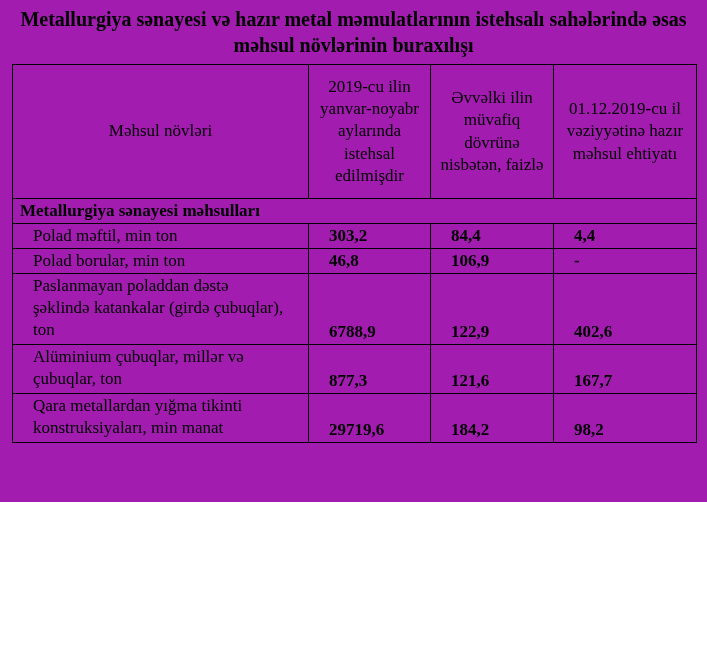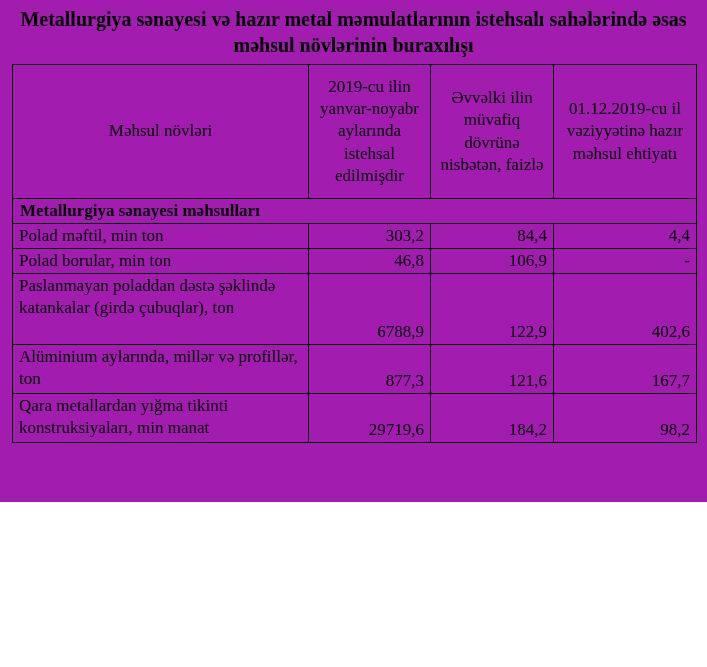--- a/index.html
+++ b/index.html
@@ -26,21 +26,21 @@
   table.stat-table {
     border-collapse: collapse;
     table-layout: fixed;
     width: 684px;
     margin-left: 12px;
     font-size: 17px;
   }
   table.stat-table td,
   table.stat-table th {
     border: 1px solid #000000;
-    padding: 1px 6px;
+    padding: 1px 20px;
     line-height: 1.3;
     overflow: hidden;
   }
   table.stat-table th {
     font-weight: normal;
     text-align: center;
     vertical-align: middle;
     padding: 2px 7px;
   }
   tr.header-row { height: 134px; }
@@ -54,24 +54,24 @@
   tr.h1 { height: 25px; }
   tr.h2 { height: 49px; }
   tr.h3 { height: 71px; }
   td.name {
     text-align: left;
     vertical-align: top;
     padding-left: 7px;
     padding-right: 6px;
   }
   td.num {
-    text-align: right;
     vertical-align: bottom;
     padding-right: 15px;
     padding-bottom: 2px;
+    font-weight: bold;
   }
 </style>
 </head>
 <body>
 
 <div class="page">
 
   <div class="doc-title">Metallurgiya sənayesi və hazır metal məmulatlarının istehsalı sahələrində əsas məhsul növlərinin buraxılışı</div>
 
   <table class="stat-table">
@@ -111,21 +111,21 @@
 
     <tr class="h3">
       <td class="name">Paslanmayan poladdan dəstə şəklində katankalar (girdə çubuqlar), ton</td>
       <td class="num">6788,9</td>
       <td class="num">122,9</td>
       <td class="num">402,6</td>
     </tr>
 
 
     <tr class="h2">
-      <td class="name">Alüminium aylarında, millər və profillər, ton</td>
+      <td class="name">Alüminium çubuqlar, millər və çubuqlar, ton</td>
       <td class="num">877,3</td>
       <td class="num">121,6</td>
       <td class="num">167,7</td>
     </tr>
 
 
     <tr class="h2">
       <td class="name">Qara metallardan yığma tikinti konstruksiyaları, min manat</td>
       <td class="num">29719,6</td>
       <td class="num">184,2</td>

